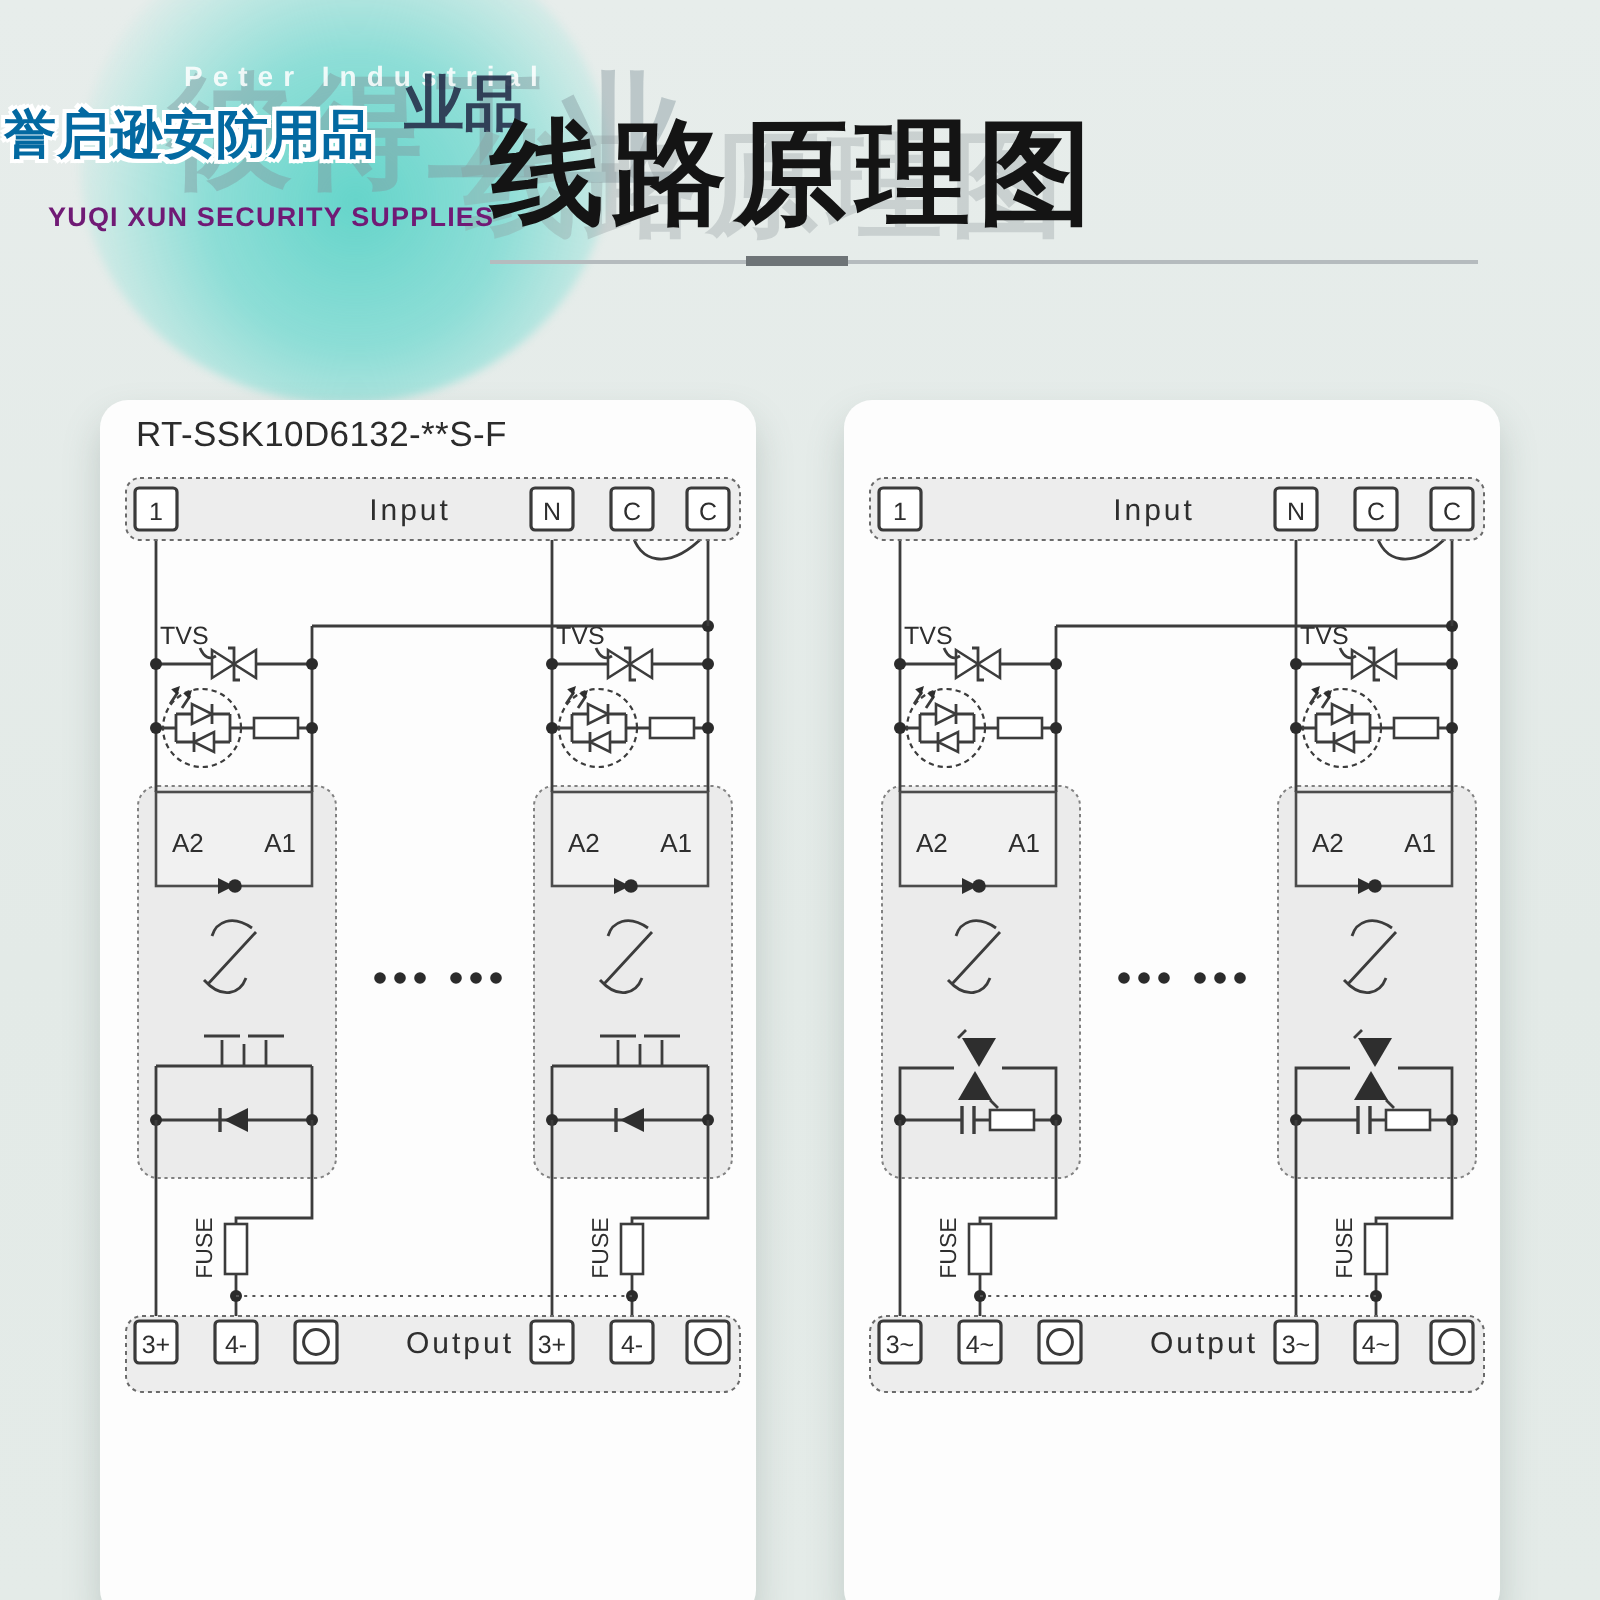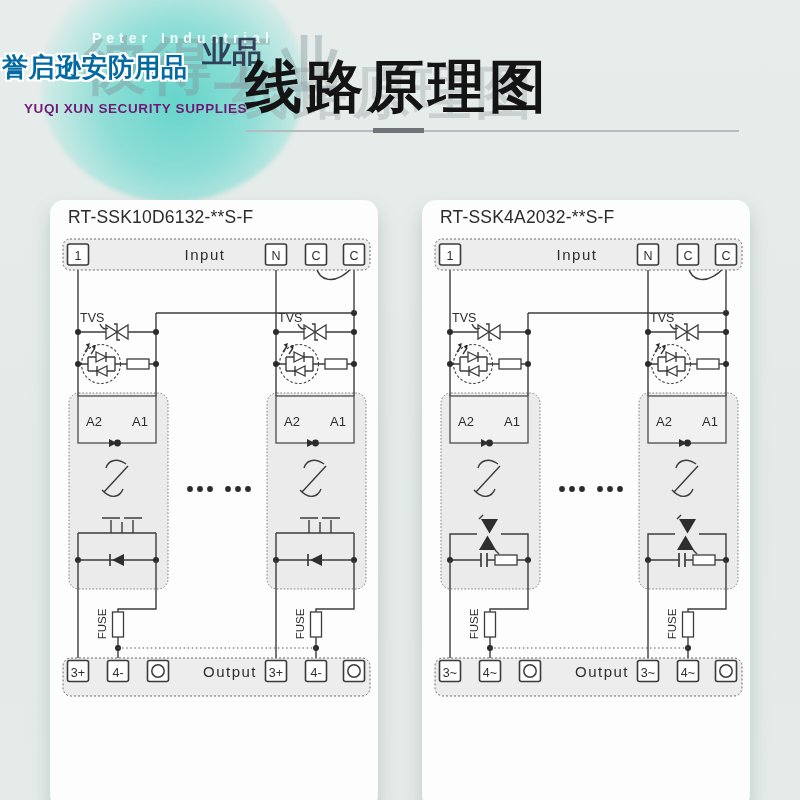--- a/index.html
+++ b/index.html
@@ -188,21 +188,20 @@
         </g>
       <g aria-label="O">
           <rect class="term" x="293.5" y="460.5" width="21" height="21" rx="2"></rect>
           <circle class="ring" cx="304" cy="471" r="6.2"></circle>
         </g>
     </g>
   </svg>
 </div>
 
 <div class="abs card right">
-  <div class="card-title">RT-SSK4A2032-**S-F</div>
   <svg class="schematic" width="328" height="505" viewBox="0 0 328 505">
     <defs>
       <g id="c1ch">
         <rect class="chbox" x="19" y="193" width="99" height="196" rx="10"></rect>
         <path class="w" d="M28,65 V196"></path>
         <path class="w" d="M106,113 V196"></path>
         <g>
           <path class="w" d="M28,132 H56 M78,132 H106"></path>
           <path class="comp" d="M56,125 V139 L67,132 Z"></path>
           <path class="comp" d="M78,125 V139 L67,132 Z"></path>

